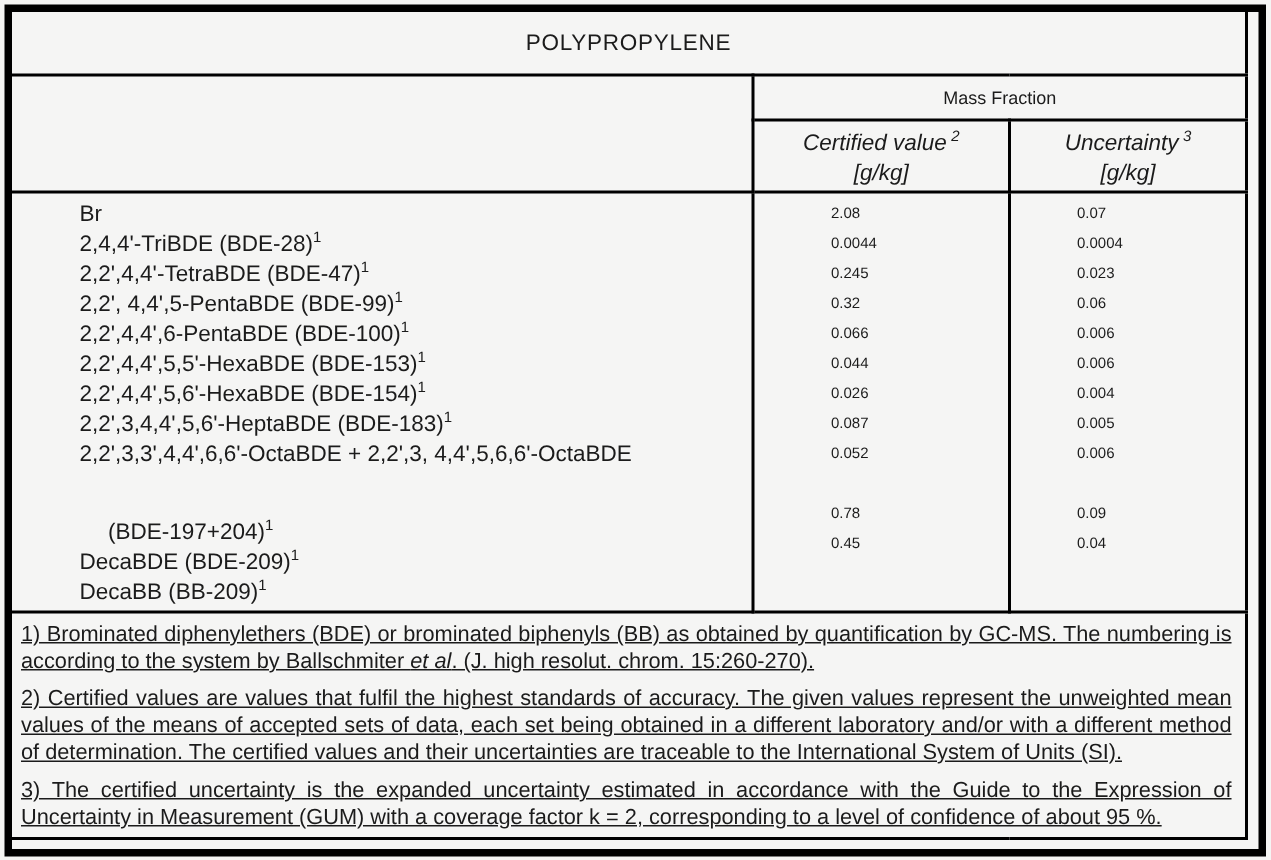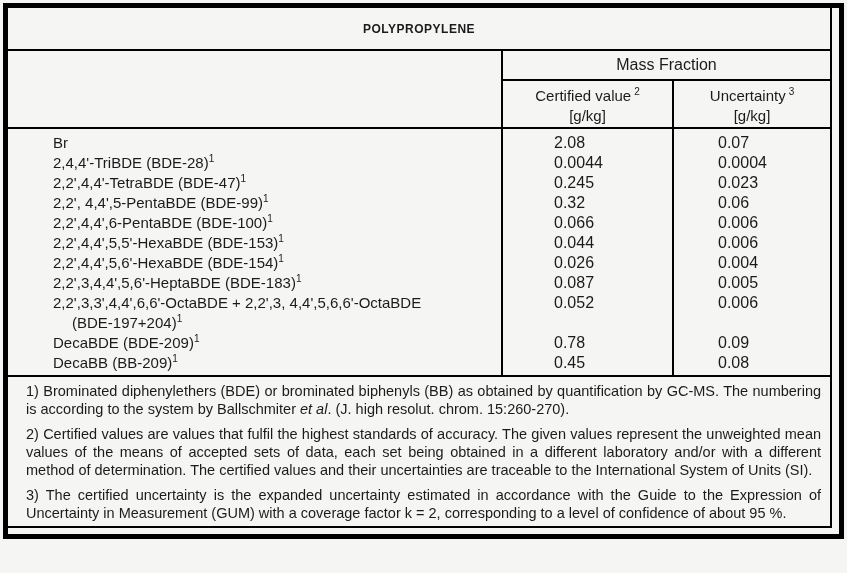--- a/index.html
+++ b/index.html
@@ -25,75 +25,77 @@
     width: 823px;
     border-right: 2px solid var(--border, #000);
     border-bottom: 2px solid var(--border, #000);
     table-layout: fixed;
   }
   td { padding: 0; }
   .title-cell {
     height: 42px;
     text-align: center;
     vertical-align: middle;
-    font-size: 12px;
-    font-weight: bold;
+    font-size: 15px;
+    font-weight: normal;
     letter-spacing: 0.5px;
     border-bottom: 2px solid var(--border, #000);
   }
   .corner-cell {
     border-right: 2px solid var(--border, #000);
     border-bottom: 2px solid var(--border, #000);
   }
   .group-cell {
     height: 30px;
     text-align: center;
     vertical-align: middle;
-    font-size: 16px;
+    font-size: 12px;
     border-bottom: 2px solid var(--border, #000);
   }
   .sub-cell {
     height: 48px;
     text-align: center;
     vertical-align: middle;
     font-size: 15px;
     line-height: 20px;
     border-bottom: 2px solid var(--border, #000);
+    font-style: italic;
   }
   .sub-cell.cert { border-right: 2px solid var(--border, #000); }
   .sub-cell sup { font-size: 10px; margin-left: 3px; }
   .names-cell {
     vertical-align: top;
     font-size: 15px;
     padding: 4px 12px 2px 45px;
     border-right: 2px solid var(--border, #000);
     border-bottom: 2px solid var(--border, #000);
   }
   .vals-cell {
     vertical-align: top;
-    font-size: 16px;
+    font-size: 10px;
     border-bottom: 2px solid var(--border, #000);
   }
   .vals-cell.cert {
     padding: 4px 0 2px 51px;
     border-right: 2px solid var(--border, #000);
   }
-  .vals-cell.unc { padding: 4px 0 2px 44px; }
+  .vals-cell.unc { padding: 4px 0 16px 44px; }
   .line { line-height: 20px; white-space: nowrap; }
-  .line.indent { padding-left: 19px; }
+  .line.indent { padding-left: 19px; margin-top: 32px; }
   .line sup { font-size: 10px; line-height: 0; }
   .footnotes-cell {
     vertical-align: top;
     padding: 5px 9px 4px 6px;
     font-size: 14.5px;
   }
   .footnote {
-    margin: 0 0 7px 12px;
+    margin: 0 0 7px 0;
     line-height: 18px;
     text-align: justify;
+    text-decoration: underline;
   }
   .footnote:last-child { margin-bottom: 0; }
   .it { font-style: italic; }
 </style>
 </head>
 <body>
 
 <div class="page">
   <div class="frame">
     <table class="cert-table">
@@ -158,21 +160,21 @@
               <div class="line">0.0004</div>
               <div class="line">0.023</div>
               <div class="line">0.06</div>
               <div class="line">0.006</div>
               <div class="line">0.006</div>
               <div class="line">0.004</div>
               <div class="line">0.005</div>
               <div class="line">0.006</div>
               <div class="line">&nbsp;</div>
               <div class="line">0.09</div>
-              <div class="line">0.08</div>
+              <div class="line">0.04</div>
             </td>
         </tr>
         <tr>
           <td colspan="3" class="footnotes-cell">
               <p class="footnote"><span>1) Brominated diphenylethers (BDE) or brominated biphenyls (BB) as obtained by quantification by GC-MS. The numbering is according to the system by Ballschmiter </span><span class="it">et al</span><span>. (J. high resolut. chrom. 15:260-270).</span></p>
               <p class="footnote"><span>2) Certified values are values that fulfil the highest standards of accuracy. The given values represent the unweighted mean values of the means of accepted sets of data, each set being obtained in a different laboratory and/or with a different method of determination. The certified values and their uncertainties are traceable to the International System of Units (SI).</span></p>
               <p class="footnote"><span>3) The certified uncertainty is the expanded uncertainty estimated in accordance with the Guide to the Expression of Uncertainty in Measurement (GUM) with a coverage factor k = 2, corresponding to a level of confidence of about 95 %.</span></p>
             </td>
         </tr>
       </tbody>

